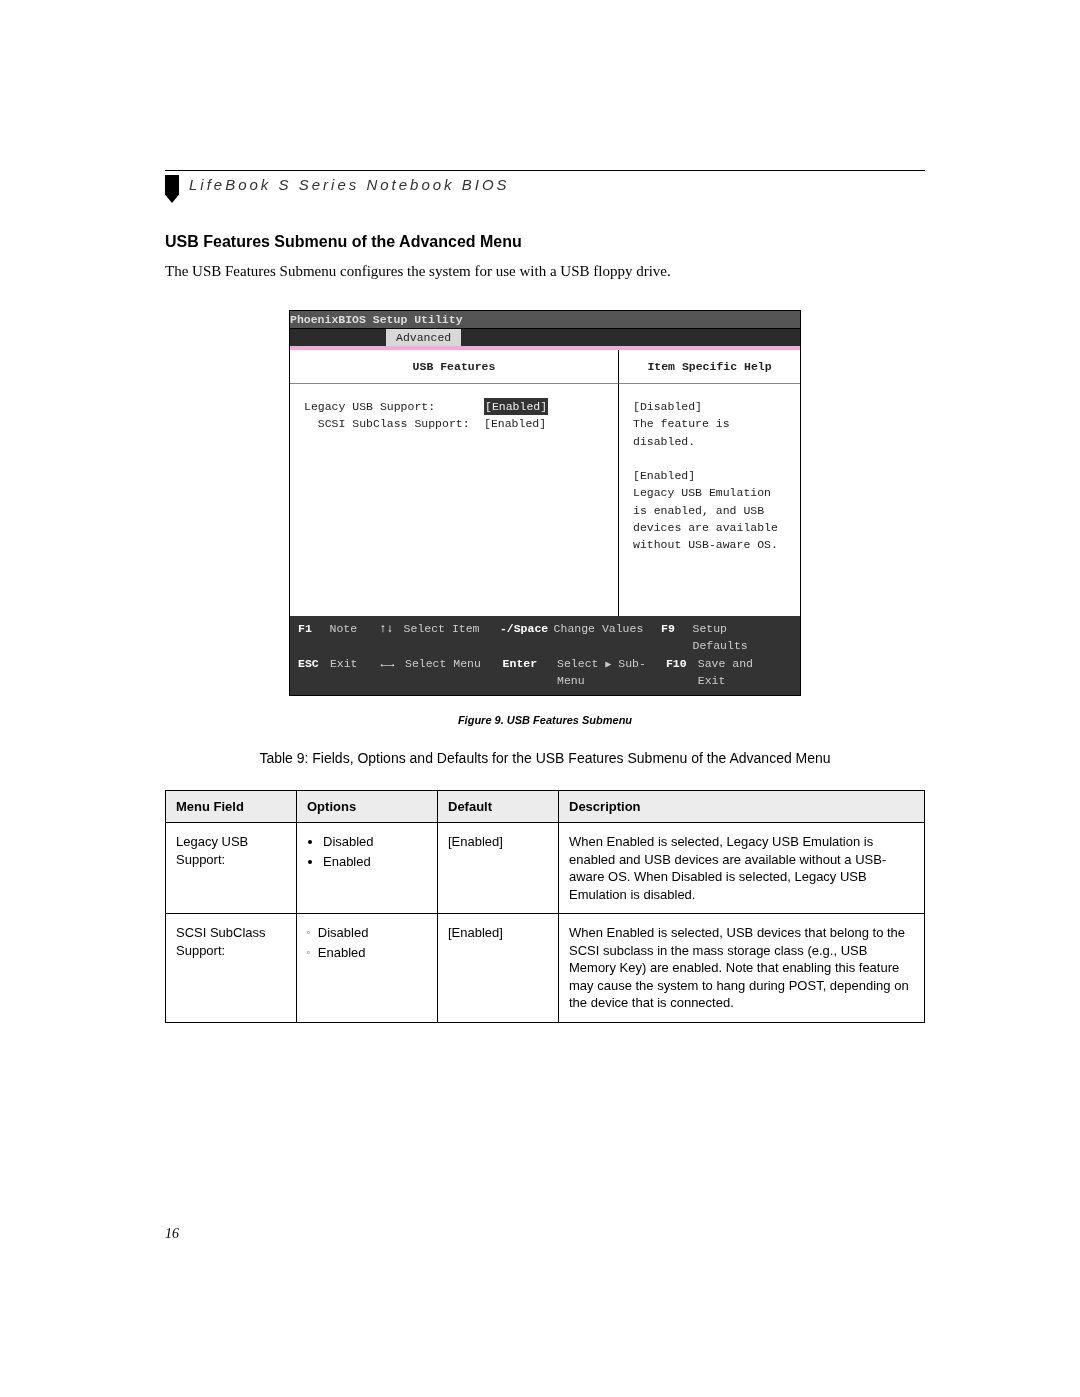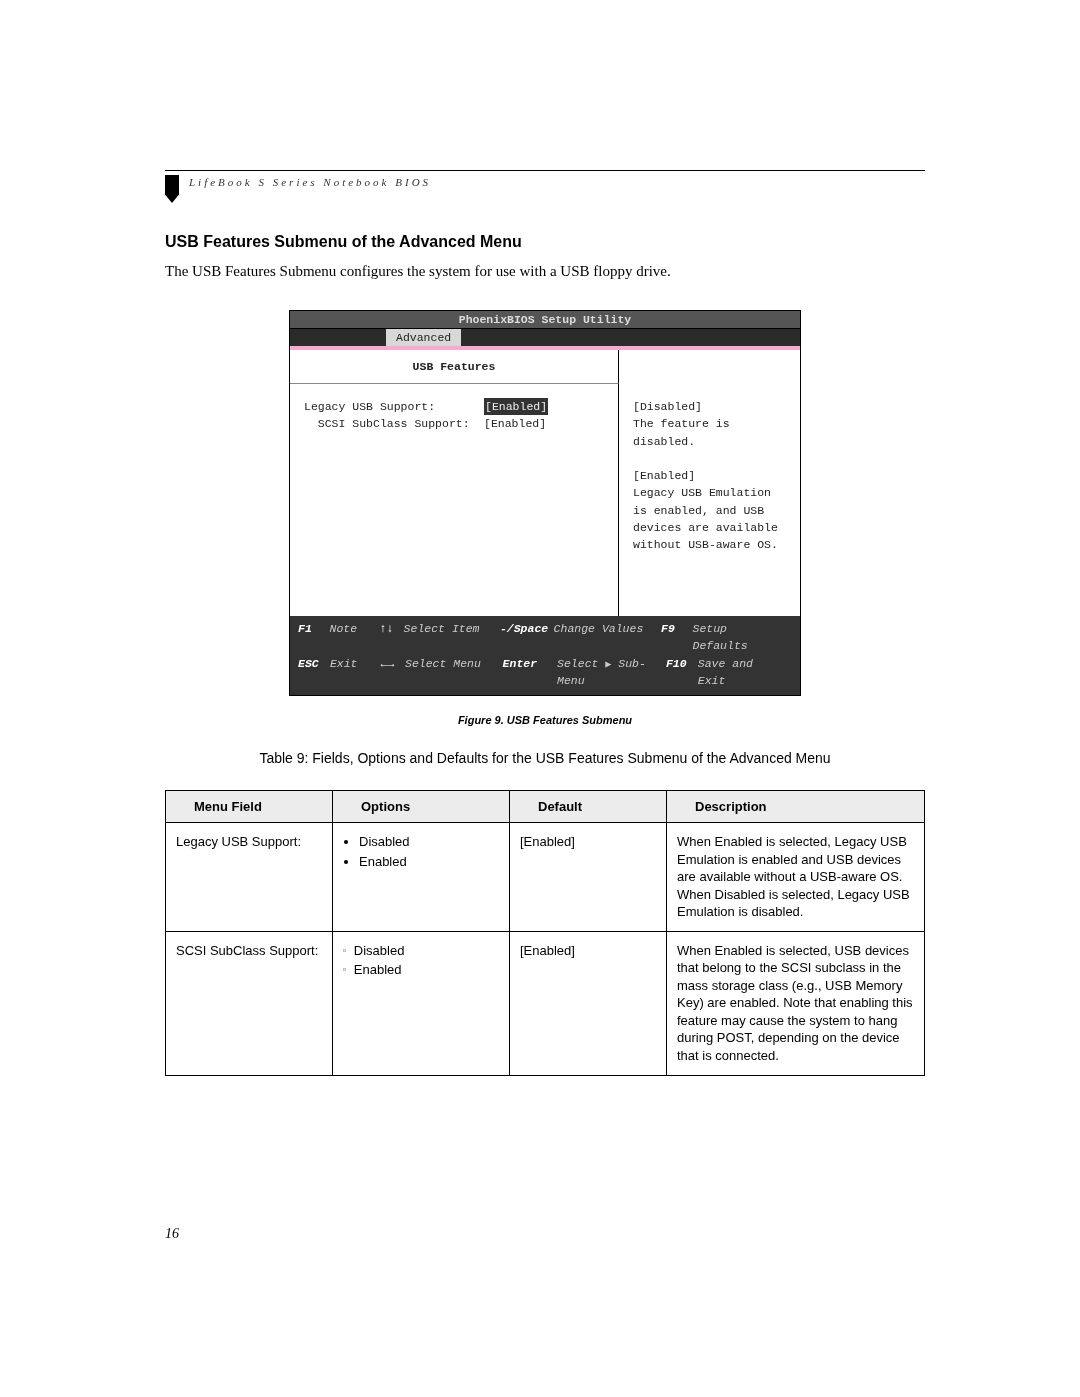--- a/index.html
+++ b/index.html
@@ -26,22 +26,22 @@
   }
   .header-mark {
     width: 14px;
     height: 28px;
     background: #000;
     clip-path: polygon(0 0, 100% 0, 100% 70%, 50% 100%, 0 70%);
     margin-right: 10px;
     flex-shrink: 0;
   }
   .header-text {
-    font-family: Liberation Serif, serif;
-    font-size: 11px;
+    font-family: Liberation Sans, sans-serif;
+    font-size: 15px;
     letter-spacing: 3px;
     font-style: italic;
     color: #333;
     padding-top: 1px;
   }
   .section-title {
     font-family: Arial, Helvetica, sans-serif;
     font-weight: bold;
     font-size: 16px;
     margin-top: 30px;
@@ -57,21 +57,21 @@
   .bios {
     width: 510px;
     margin: 0 auto;
     border: 1px solid #000;
     font-family: 'Courier New', monospace;
     font-size: 11.5px;
     color: #d8d8d8;
   }
   .bios-title {
     background: #555;
-    text-align: center;
+    text-align: left;
     padding: 2px 0;
     font-weight: bold;
     color: #ddd;
     border-bottom: 1px solid #000;
   }
   .bios-tabs {
     background: #2b2b2b;
     display: flex;
     border-bottom: 4px solid #f9a8d4;
   }
@@ -126,21 +126,20 @@
     color: #222;
     padding: 14px 10px 10px 14px;
     line-height: 1.5;
     white-space: pre-line;
   }
   .bios-footer {
     background: #333;
     color: #ccc;
     padding: 4px 18px 6px 8px;
     line-height: 1.5;
-    font-style: italic;
   }
   .bios-footer .row { display: flex; }
   .bf-key { color: #fff; font-weight: bold; width: 34px; }
   .bf-label { width: 54px; }
   .bf-arrow { color: #fff; width: 26px; }
   .bf-action { width: 104px; }
   .bf-key2 { color: #fff; font-weight: bold; width: 58px; }
   .bf-action2 { width: 116px; }
   .bf-key3 { color: #fff; font-weight: bold; width: 34px; }
   .bf-action3 { }
@@ -165,21 +164,21 @@
   table.options {
     width: 100%;
     border-collapse: collapse;
     font-family: Arial, Helvetica, sans-serif;
     font-size: 13px;
   }
   table.options th {
     background: #ececec;
     text-align: left;
     font-weight: bold;
-    padding: 8px 28px;
+    padding: 8px 10px;
     border: 1px solid #000;
     vertical-align: top;
   }
   table.options td {
     padding: 10px 10px;
     border: 1px solid #000;
     vertical-align: top;
     line-height: 1.35;
   }
   .col-field { width: 110px; }
@@ -224,20 +223,21 @@
   <div class="bios">
     <div class="bios-title">PhoenixBIOS Setup Utility</div>
     <div class="bios-tabs">
       <div class="bios-tab-spacer"></div>
       <div class="bios-tab">Advanced</div>
     </div>
     <div class="bios-body">
       <div style="flex:1;">
         <div class="bios-subtitle-row">
           <div class="bios-subtitle bios-subtitle-left">USB Features</div>
+          <div class="bios-subtitle bios-subtitle-right">Item Specific Help</div>
         </div>
         <div class="bios-content-row">
           <div class="bios-left">
             <div class="bios-fields">
               <div class="field-row">
                 <span class="field-label">Legacy USB Support:</span>
                 <span class="field-val selected">[Enabled]</span>
               </div>
               <div class="field-row">
                 <span class="field-label">  SCSI SubClass Support:</span>

